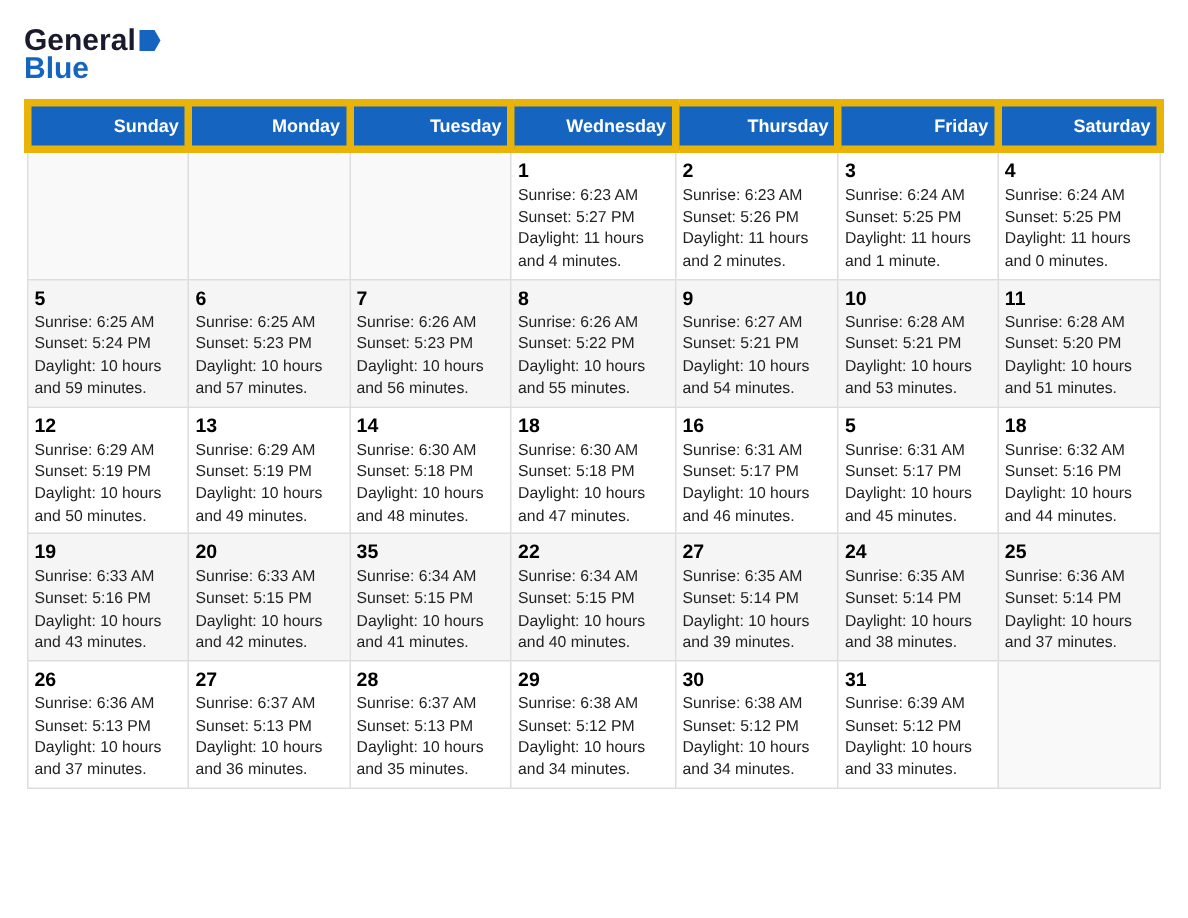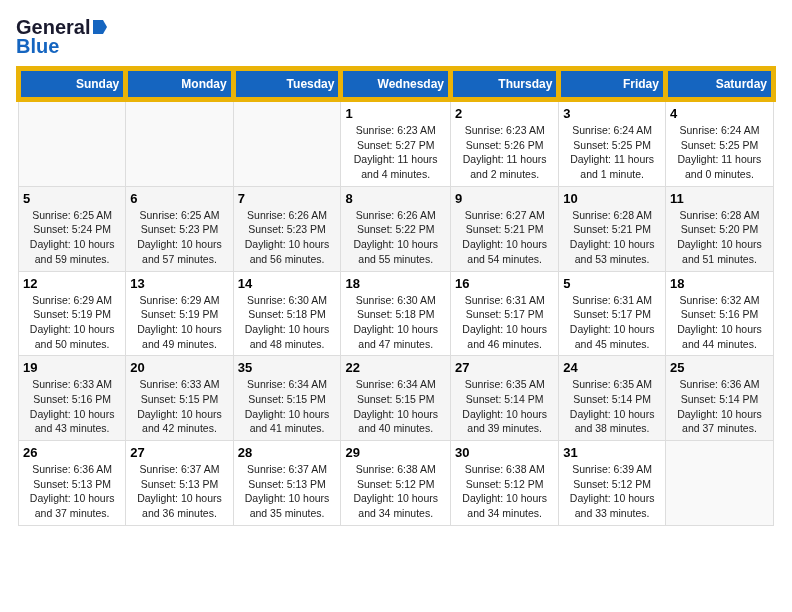--- a/index.html
+++ b/index.html
@@ -62,21 +62,20 @@
     .day-number {
       font-weight: bold;
       font-size: 13px;
       display: block;
       margin-bottom: 2px;
     }
     .day-info {
       font-size: 10.5px;
       color: #222;
       line-height: 1.4;
-      text-align: center;
     }
     .empty-cell {
       background: #f9f9f9;
     }
     tbody tr:nth-child(odd) {
       background-color: #fff;
     }
     tbody tr:nth-child(even) {
       background-color: #f5f5f5;
     }

